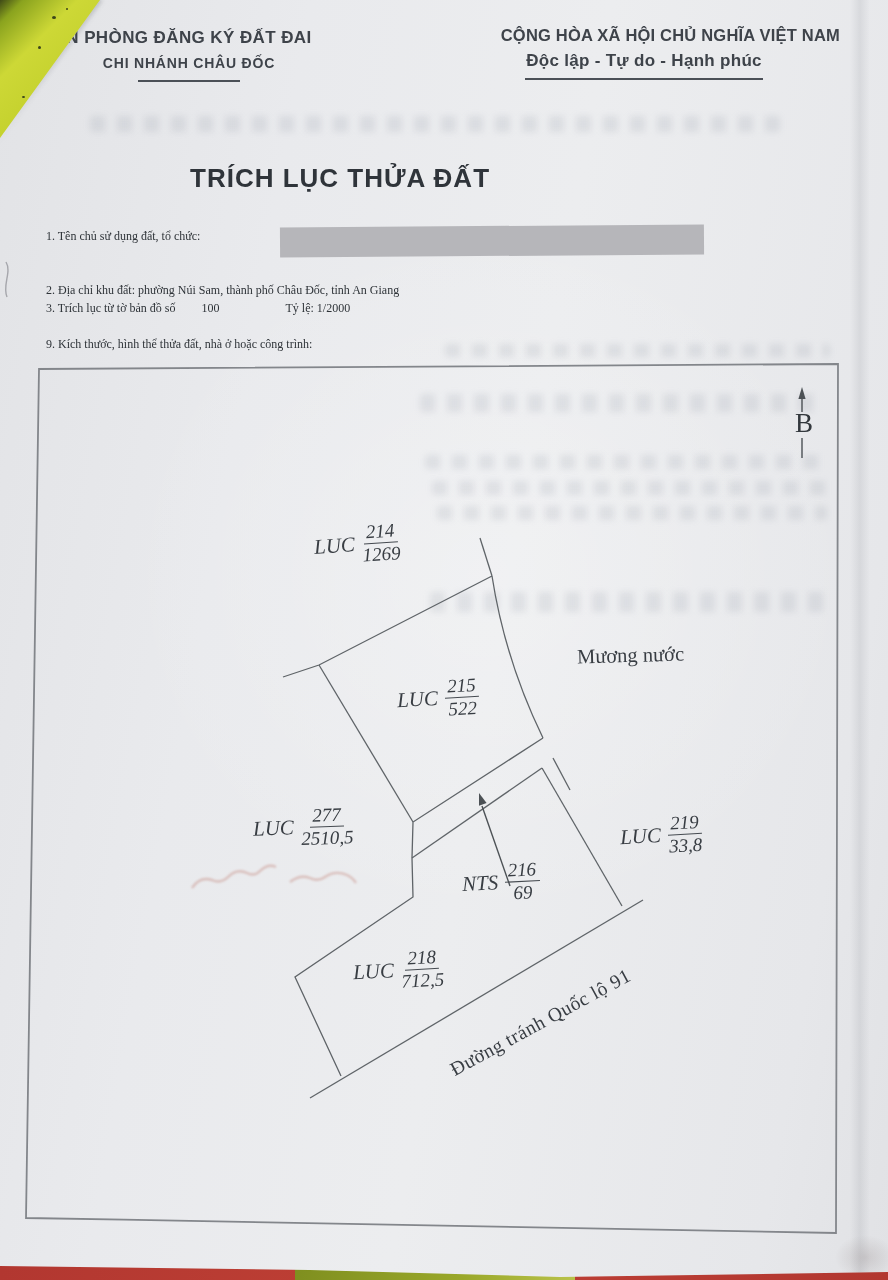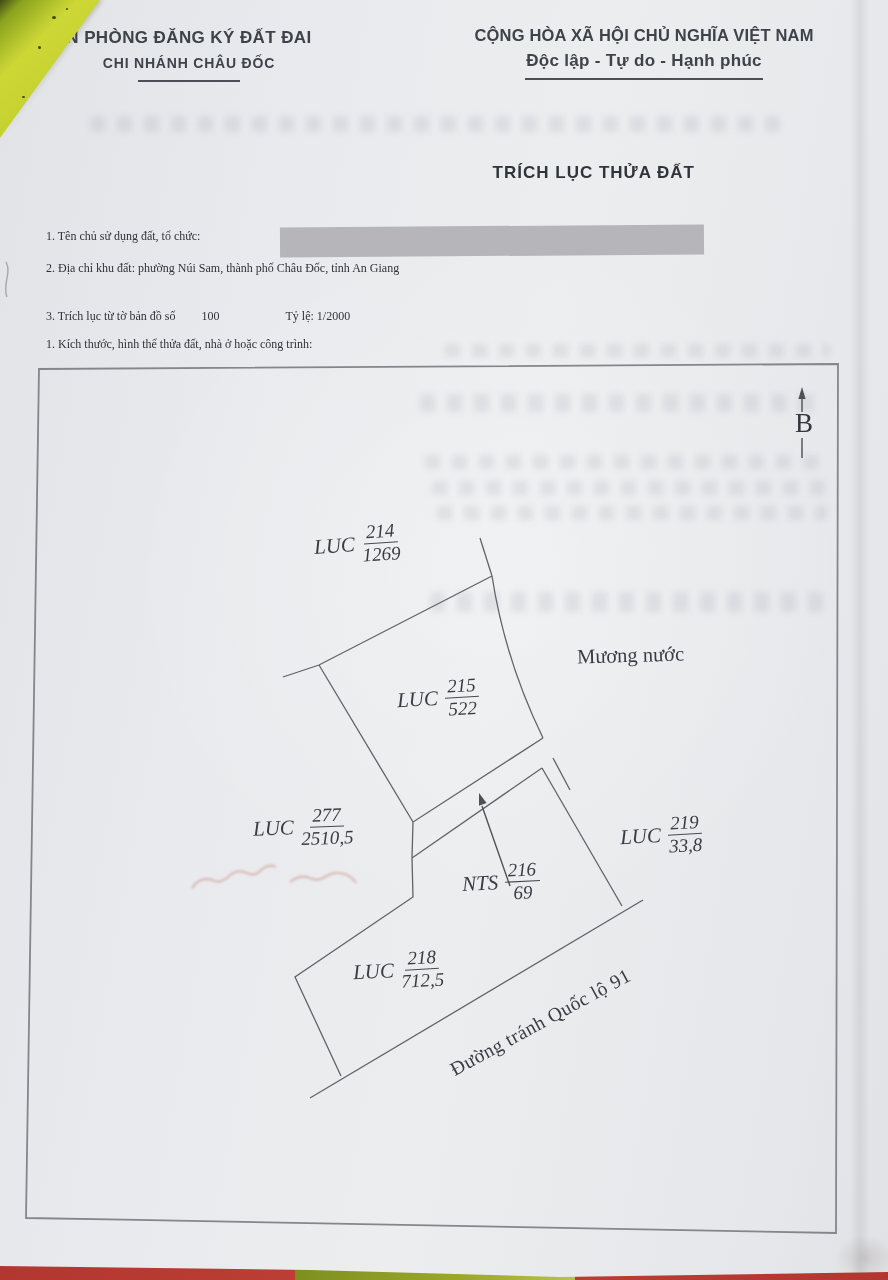--- a/index.html
+++ b/index.html
@@ -30,31 +30,31 @@
   .ghost{position:absolute;filter:blur(3px);border-radius:4px;
     background:repeating-linear-gradient(90deg,rgba(122,132,148,.14) 0 15px,rgba(122,132,148,0) 15px 27px);}
   
   .office{position:absolute;left:58px;top:28px;width:262px;text-align:center;
     font-family:"Liberation Sans",sans-serif;font-weight:bold;color:#3e434a;}
   .office .l1{font-size:17px;letter-spacing:.4px;}
   .office .l2{font-size:14px;letter-spacing:.8px;margin-top:7px;}
   .office-rule{width:102px;height:2px;background:#4b5057;margin:9px auto 0;}
   .national{position:absolute;left:448px;top:26px;width:392px;text-align:center;
     font-family:"Liberation Sans",sans-serif;font-weight:bold;color:#3e434a;}
-  .national .l1{font-size:16.5px;letter-spacing:.2px;}
+  .national .l1{font-size:16.5px;letter-spacing:.2px;text-align:right;}
   .national .l2{font-size:17px;margin-top:6px;letter-spacing:.3px;text-align:center;}
   .national-rule{width:238px;height:2px;background:#4b5057;margin:7px auto 0;}
   .dateline{position:absolute;left:448px;top:95px;width:360px;text-align:center;
     font-size:18px;color:#33383e;}
   
-  .doc-title{position:absolute;left:190px;top:163px;width:505px;text-align:right;
-    font-family:"Liberation Sans",sans-serif;font-weight:bold;font-size:17px;
+  .doc-title{position:absolute;left:190px;top:163px;width:505px;text-align:left;
+    font-family:"Liberation Sans",sans-serif;font-weight:bold;font-size:26px;
     letter-spacing:1px;color:#2f343a;}
   .item{position:absolute;left:46px;font-size:12px;color:#2e3338;white-space:nowrap;}
-  .i1{top:229px;} .i2{top:261px;text-align:center;} .i3{top:309px;} .i4{top:337px;}
+  .i1{top:229px;} .i2{top:283px;text-align:center;} .i3{top:301px;} .i4{top:337px;}
   .sheet-num{margin-left:26px;} .scale{margin-left:66px;}
   .redaction{position:absolute;left:280px;top:226px;width:424px;height:30px;
     background:#b6b6ba;transform:rotate(-.4deg);}
   
   .parcel{position:absolute;display:flex;align-items:center;gap:7px;
     font-style:italic;color:#383d43;}
   .parcel .code{font-size:21px;}
   .frac{display:inline-flex;flex-direction:column;align-items:center;font-size:19px;line-height:1.05;}
   .frac .num{border-bottom:1.5px solid #454a50;padding:0 3px 1px;}
   .frac .den{padding-top:1px;}
@@ -111,21 +111,21 @@
     </div>
 
     <div class="doc-title">TRÍCH LỤC THỬA ĐẤT</div>
 
     <div class="item i1">1. Tên chủ sử dụng đất, tổ chức:</div>
     <div class="redaction"></div>
     <div class="item i2">2. Địa chỉ khu đất: phường Núi Sam, thành phố Châu Đốc, tỉnh An Giang</div>
     <div class="item i3">
       <span>3. Trích lục từ tờ bản đồ số</span><span class="sheet-num">100</span><span class="scale">Tỷ lệ: 1/2000</span>
     </div>
-    <div class="item i4">1. Kích thước, hình thể thửa đất, nhà ở hoặc công trình:</div>
+    <div class="item i4">9. Kích thước, hình thể thửa đất, nhà ở hoặc công trình:</div>
 
     <svg class="lines" width="888" height="1280" viewBox="0 0 888 1280">
 
       <path d="M39,369 L838,364 L836,1233 C650,1231 330,1223 26,1218 Z" fill="none" stroke="#83868b" stroke-width="1.8"></path>
 
       <path d="M480,538 L492,576" fill="none" stroke="#5f6468" stroke-width="1.3"></path>
       <path d="M492,576 L319,665 L283,677" fill="none" stroke="#5f6468" stroke-width="1.3"></path>
       <path d="M319,665 L413,822" fill="none" stroke="#5f6468" stroke-width="1.3"></path>
       <path d="M492,576 Q505,660 543,738" fill="none" stroke="#5f6468" stroke-width="1.3"></path>
       <path d="M543,738 L413,822 L412,858 L413,897 L295,977 L341,1076" fill="none" stroke="#5f6468" stroke-width="1.3"></path>

